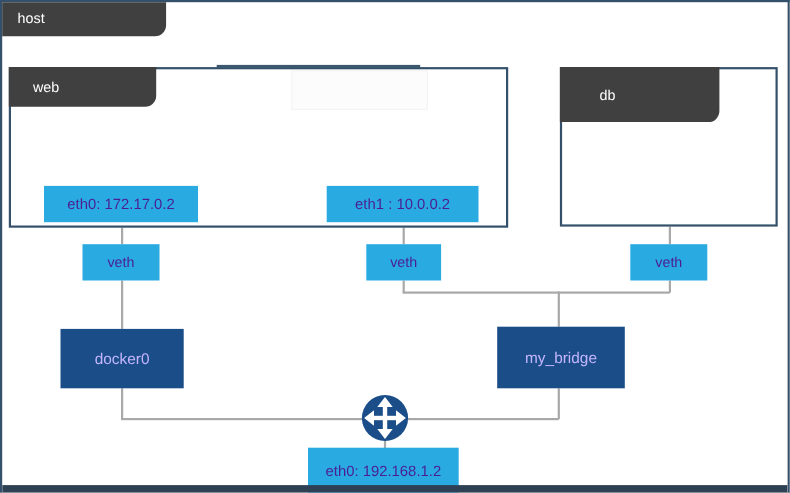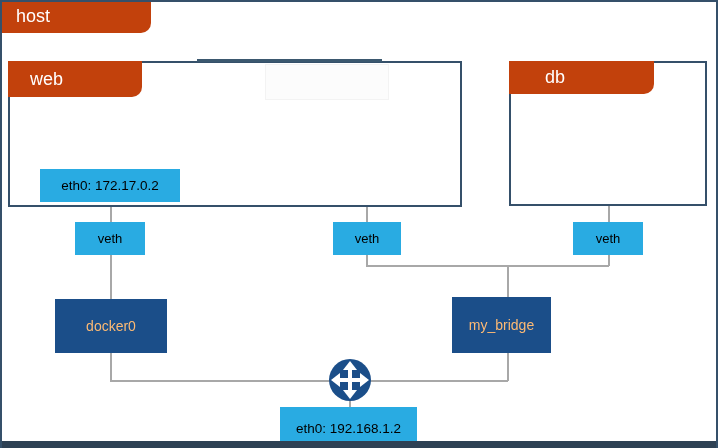--- a/index.html
+++ b/index.html
@@ -8,44 +8,44 @@
     width:718px;height:448px;
     background:#ffffff;
     box-sizing:border-box;
     border:2px solid #35506a;
     border-bottom:none;
     overflow:hidden;
     font-family:"Liberation Sans", sans-serif;
   }
   .tab{
     position:absolute;
-    background:#c2410c;
+    background:#404040;
     color:#ffffff;
     border-bottom-right-radius:10px;
     display:flex;align-items:center;
-    font-size:18px;
+    font-size:13px;
   }
   .cbox{
     position:absolute;
     background:#ffffff;
     border:2px solid #35506a;
     box-sizing:border-box;
   }
   .iface{
     position:absolute;
     background:#29abe2;
-    color:#000000;
+    color:#4c1d95;
     display:flex;align-items:center;justify-content:center;
     font-size:13.5px;
     box-sizing:border-box;
   }
   .bridge{
     position:absolute;
     background:#1b4e89;
-    color:#fdba74;
+    color:#c4b5fd;
     display:flex;align-items:center;justify-content:center;
     font-size:14px;
     box-sizing:border-box;
   }
   .line{position:absolute;background:#a8a8a8;}
   .vline{width:1.5px;}
   .hline{height:1.5px;}
   .bottom-bar{
     position:absolute;left:0;right:0;bottom:0;height:7px;
     background:#2e4154;
@@ -82,32 +82,33 @@
     <span>host</span>
   </div>
 
   <div class="cbox" style="left:6px;top:59px;width:454px;height:146px"></div>
   <div class="thick-border-seg"></div>
   <div class="artifact-box"></div>
   <div class="tab" style="left:6px;top:59px;width:112px;height:36px;padding-left:22px">
     <span>web</span>
   </div>
   <div class="iface" style="left:38px;top:167px;width:140px;height:33px">eth0: 172.17.0.2</div>
+  <div class="iface" style="left:295px;top:167px;width:138px;height:33px">eth1 : 10.0.0.2</div>
 
   <div class="cbox" style="left:507px;top:59px;width:198px;height:145px"></div>
-  <div class="tab" style="left:507px;top:59px;width:109px;height:33px;padding-left:36px">
+  <div class="tab" style="left:507px;top:59px;width:109px;height:50px;padding-left:36px">
     <span>db</span>
   </div>
 
   <div class="iface" style="left:73px;top:220px;width:70px;height:33px;font-size:13px">veth</div>
   <div class="iface" style="left:331px;top:220px;width:68px;height:33px;font-size:13px">veth</div>
   <div class="iface" style="left:571px;top:220px;width:70px;height:33px;font-size:13px">veth</div>
 
   <div class="bridge" style="left:53px;top:297px;width:112px;height:54px">docker0</div>
-  <div class="bridge" style="left:450px;top:295px;width:99px;height:56px">my_bridge</div>
+  <div class="bridge" style="left:450px;top:295px;width:116px;height:56px">my_bridge</div>
 
   <div class="router">
     <svg width="44" height="44" viewBox="0 0 44 44">
       <circle cx="22" cy="22" r="21" fill="#1b4e89"></circle>
       <rect x="20" y="9" width="4" height="26" fill="#ffffff"></rect>
       <rect x="9" y="20" width="26" height="4" fill="#ffffff"></rect>
       <polygon points="22,3 15,12 29,12" fill="#ffffff"></polygon>
       <polygon points="22,41 15,32 29,32" fill="#ffffff"></polygon>
       <polygon points="3,22 12,15 12,29" fill="#ffffff"></polygon>
       <polygon points="41,22 32,15 32,29" fill="#ffffff"></polygon>

